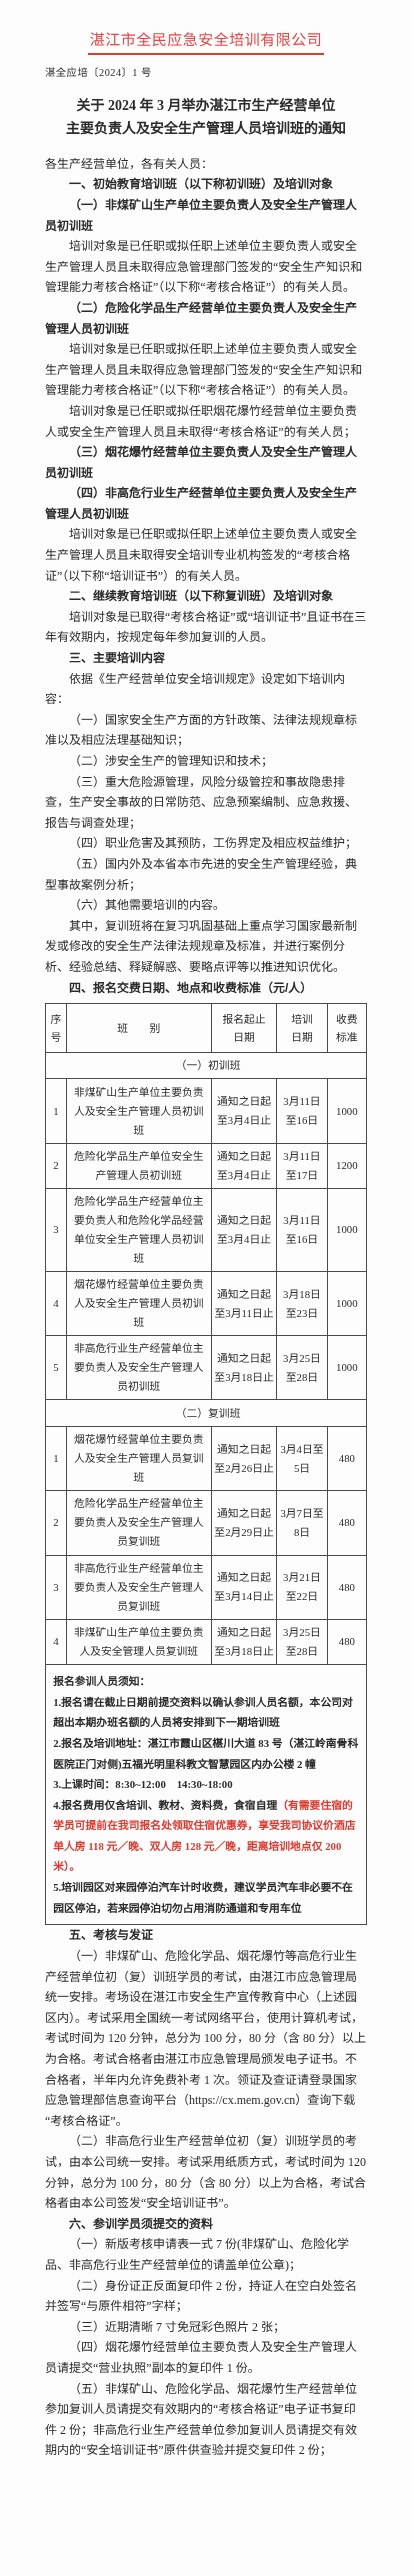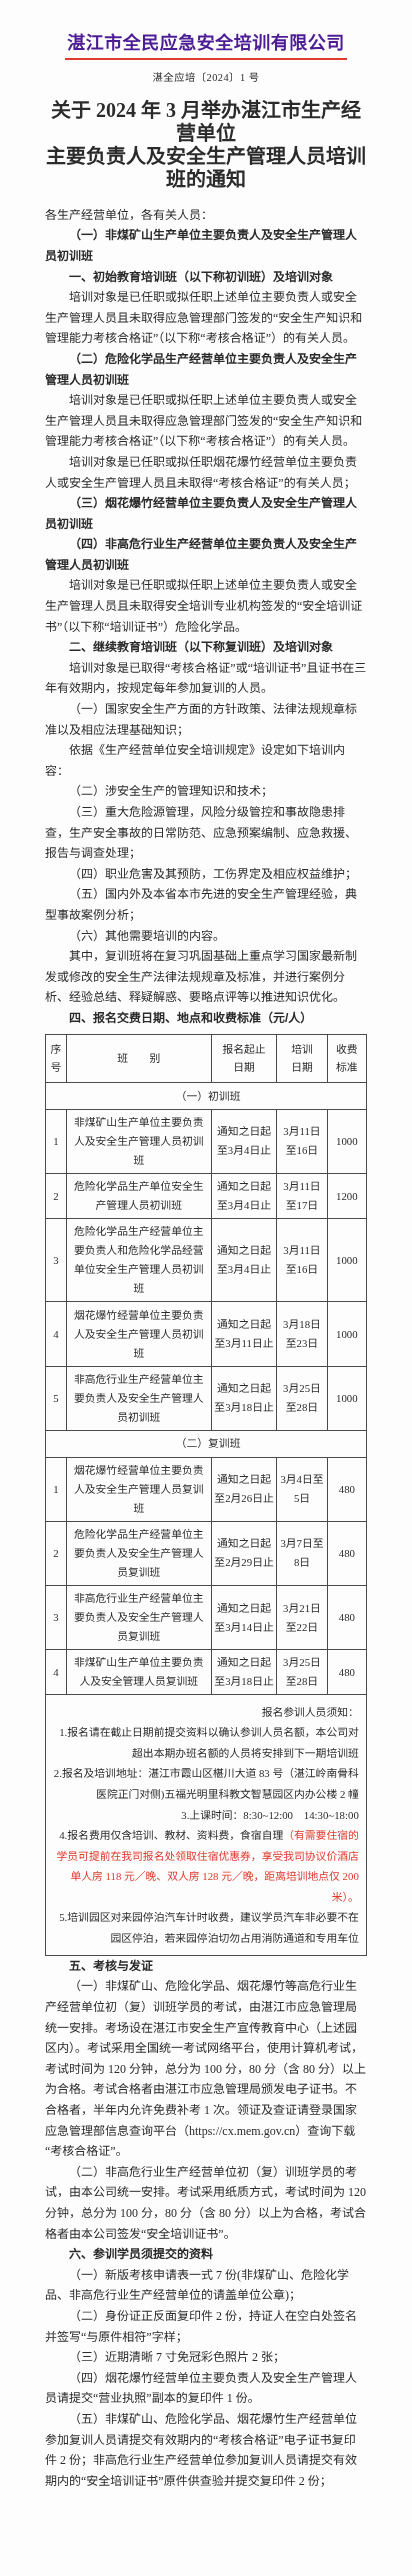--- a/index.html
+++ b/index.html
@@ -1,39 +1,39 @@
 <!DOCTYPE html>
 <html lang="zh-CN" style="font-size:8.2px"><head>
 <meta charset="utf-8">
 <style>
   html,body{margin:0;padding:0;background:#ffffff;}
   .page{position:relative;width:412px;height:2791px;margin:0 auto;background:#fdfdfd;
         font-family:"Liberation Serif","DejaVu Serif",serif;color:#2b2b2b;overflow:hidden;}
   .content{padding:28px 45px 0 45px;}
   .letterhead{text-align:center;}
-  .letterhead-inner{display:inline-block;font-size:18px;font-weight:bold;color:#4c1d95;
+  .letterhead-inner{display:inline-block;font-size:15px;font-weight:normal;color:#ef4444;
         letter-spacing:0.5px;border-bottom:2.1px solid #e23b2e;padding:0 2.1px 3.6px 2.1px;white-space:nowrap;}
-  .doc-number{text-align:center;font-size:10.3px;margin-top:9.3px;letter-spacing:0.5px;}
-  .doc-title{text-align:center;font-weight:bold;font-size:20px;line-height:23px;margin-top:15.5px;
+  .doc-number{text-align:left;font-size:10.3px;margin-top:9.3px;letter-spacing:0.5px;}
+  .doc-title{text-align:center;font-weight:bold;font-size:14px;line-height:23px;margin-top:15.5px;
         font-family:"Liberation Serif","DejaVu Serif",serif;}
   .doc-body{margin-top:13.4px;}
   .blk{font-size:12px;line-height:20.6px;margin:0;}
   .para{text-indent:2em;}
   .salutation{text-indent:0;}
   .heading{font-weight:bold;text-indent:2em;font-family:"Liberation Sans","DejaVu Sans",sans-serif;}
   .subheading{font-weight:bold;text-indent:2em;}
   .red{color:#e0392e;}
 
   table.fee{width:100%;border-collapse:collapse;table-layout:fixed;margin-top:5.2px;font-size:10.8px;}
   table.fee th,table.fee td{border:1px solid #4a4a4a;padding:2.6px 2.1px;text-align:center;
         vertical-align:middle;line-height:19px;font-weight:normal;word-break:break-all;}
   table.fee th{white-space:pre-line;line-height:18.5px;padding:5.2px 1px;}
   table.fee .section-cell{text-align:center;padding-left:6.2px;line-height:20.6px;}
   table.fee .name-cell{padding:3.1px 5.2px;margin-top:24px;}
-  table.fee .notes-cell{text-align:right;padding:6.2px 7.2px;line-height:20.6px;}
+  table.fee .notes-cell{text-align:left;padding:6.2px 7.2px;line-height:20.6px;font-weight:bold;}
   .note-item{margin:0;font-size:10.8px;line-height:20.6px;}
 </style>
 </head>
 <body>
 
 <div class="page">
   <div class="content">
 
     <div class="letterhead">
       <span class="letterhead-inner">湛江市全民应急安全培训有限公司</span>
@@ -41,33 +41,34 @@
 
     <div class="doc-number">湛全应培〔2024〕1 号</div>
 
     <div class="doc-title">
       <div>关于 2024 年 3 月举办湛江市生产经营单位</div>
       <div>主要负责人及安全生产管理人员培训班的通知</div>
     </div>
 
     <div class="doc-body">
       <p class="blk salutation">各生产经营单位，各有关人员：</p>
+      <p class="blk heading">一、初始教育培训班（以下称初训班）及培训对象</p>
       <p class="blk subheading">（一）非煤矿山生产单位主要负责人及安全生产管理人员初训班</p>
-      <p class="blk heading">一、初始教育培训班（以下称初训班）及培训对象</p>
       <p class="blk para">培训对象是已任职或拟任职上述单位主要负责人或安全生产管理人员且未取得应急管理部门签发的“安全生产知识和管理能力考核合格证”（以下称“考核合格证”）的有关人员。</p>
       <p class="blk subheading">（二）危险化学品生产经营单位主要负责人及安全生产管理人员初训班</p>
       <p class="blk para">培训对象是已任职或拟任职上述单位主要负责人或安全生产管理人员且未取得应急管理部门签发的“安全生产知识和管理能力考核合格证”（以下称“考核合格证”）的有关人员。</p>
       <p class="blk para">培训对象是已任职或拟任职烟花爆竹经营单位主要负责人或安全生产管理人员且未取得“考核合格证”的有关人员；</p>
       <p class="blk subheading">（三）烟花爆竹经营单位主要负责人及安全生产管理人员初训班</p>
       <p class="blk subheading">（四）非高危行业生产经营单位主要负责人及安全生产管理人员初训班</p>
-      <p class="blk para">培训对象是已任职或拟任职上述单位主要负责人或安全生产管理人员且未取得安全培训专业机构签发的“安全培训证书”（以下称“培训证书”）危险化学品。</p>
+      <p class="blk para">培训对象是已任职或拟任职上述单位主要负责人或安全生产管理人员且未取得安全培训专业机构签发的“考核合格证”（以下称“培训证书”）的有关人员。</p>
       <p class="blk heading">二、继续教育培训班（以下称复训班）及培训对象</p>
       <p class="blk para">培训对象是已取得“考核合格证”或“培训证书”且证书在三年有效期内，按规定每年参加复训的人员。</p>
+      <p class="blk heading">三、主要培训内容</p>
+      <p class="blk para">依据《生产经营单位安全培训规定》设定如下培训内容：</p>
       <p class="blk para">（一）国家安全生产方面的方针政策、法律法规规章标准以及相应法理基础知识；</p>
-      <p class="blk para">依据《生产经营单位安全培训规定》设定如下培训内容：</p>
       <p class="blk para">（二）涉安全生产的管理知识和技术；</p>
       <p class="blk para">（三）重大危险源管理，风险分级管控和事故隐患排查，生产安全事故的日常防范、应急预案编制、应急救援、报告与调查处理；</p>
       <p class="blk para">（四）职业危害及其预防，工伤界定及相应权益维护；</p>
       <p class="blk para">（五）国内外及本省本市先进的安全生产管理经验，典型事故案例分析；</p>
       <p class="blk para">（六）其他需要培训的内容。</p>
       <p class="blk para">其中，复训班将在复习巩固基础上重点学习国家最新制发或修改的安全生产法律法规规章及标准，并进行案例分析、经验总结、释疑解惑、要略点评等以推进知识优化。</p>
       <p class="blk heading">四、报名交费日期、地点和收费标准（元/人）</p>
 
       <table class="fee">
         <colgroup>

